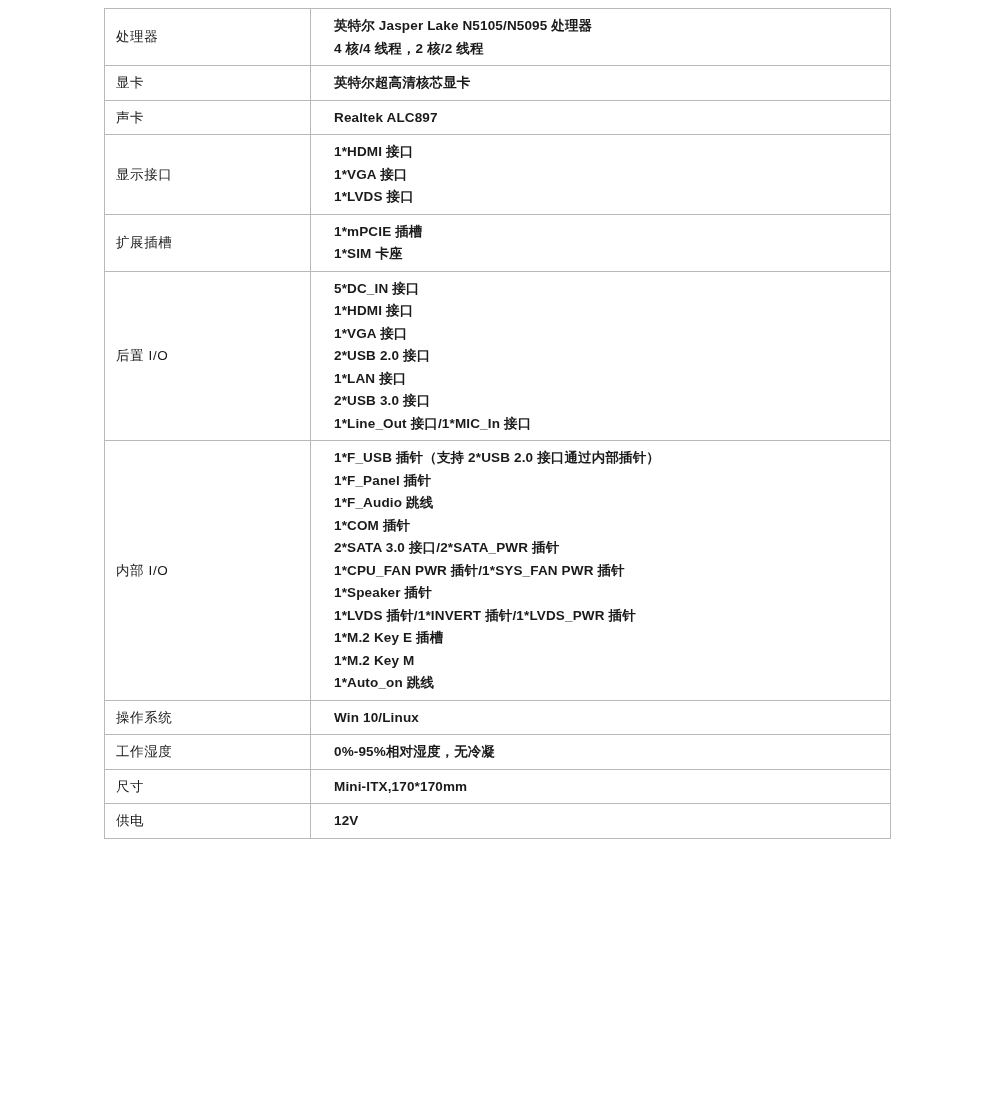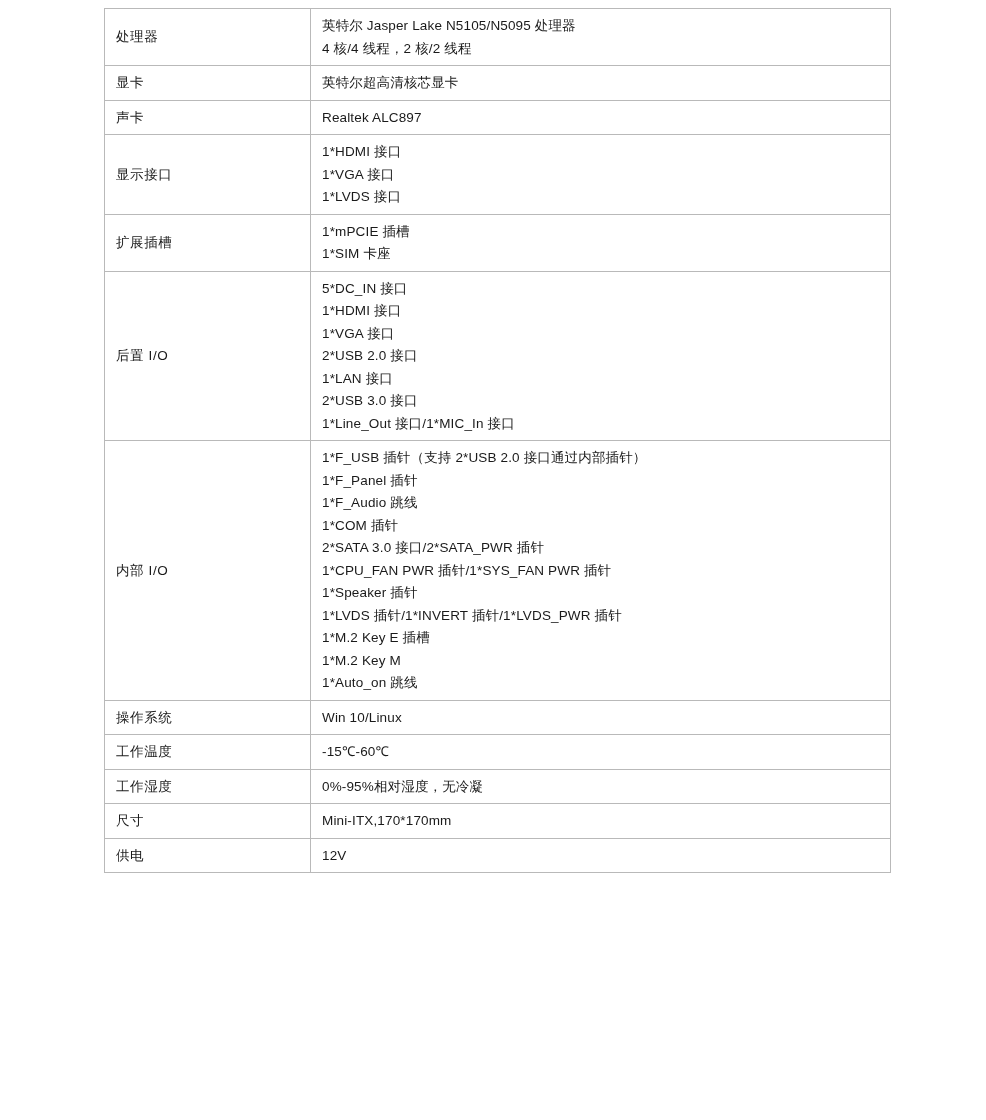--- a/index.html
+++ b/index.html
@@ -39,22 +39,23 @@
     border-right: 1px solid #b9b9b9;
     vertical-align: middle;
     padding: 8px 0 8px 0;
   }
   table.spec td.label {
     padding-left: 11px;
     padding-right: 6px;
     color: #1a1a1a;
   }
   table.spec td.value {
-    padding-left: 11px;
+    padding-left: 23px;
     padding-right: 8px;
+    font-weight: bold;
   }
   .lines {
     display: block;
   }
   .lines .ln {
     display: block;
     padding: 4.5px 0;
     white-space: nowrap;
     letter-spacing: 0.15px;
   }
@@ -184,32 +185,20 @@
           </td>
           <td class="value">
             <span class="lines">
               <span class="ln">Win 10/Linux</span>
             </span>
           </td>
         </tr>
         <tr>
           <td class="label">
             <span class="lines">
-              <span class="ln">工作温度</span>
-            </span>
-          </td>
-          <td class="value">
-            <span class="lines">
-              <span class="ln">-15℃-60℃</span>
-            </span>
-          </td>
-        </tr>
-        <tr>
-          <td class="label">
-            <span class="lines">
               <span class="ln">工作湿度</span>
             </span>
           </td>
           <td class="value">
             <span class="lines">
               <span class="ln">0%-95%相对湿度，无冷凝</span>
             </span>
           </td>
         </tr>
         <tr>

